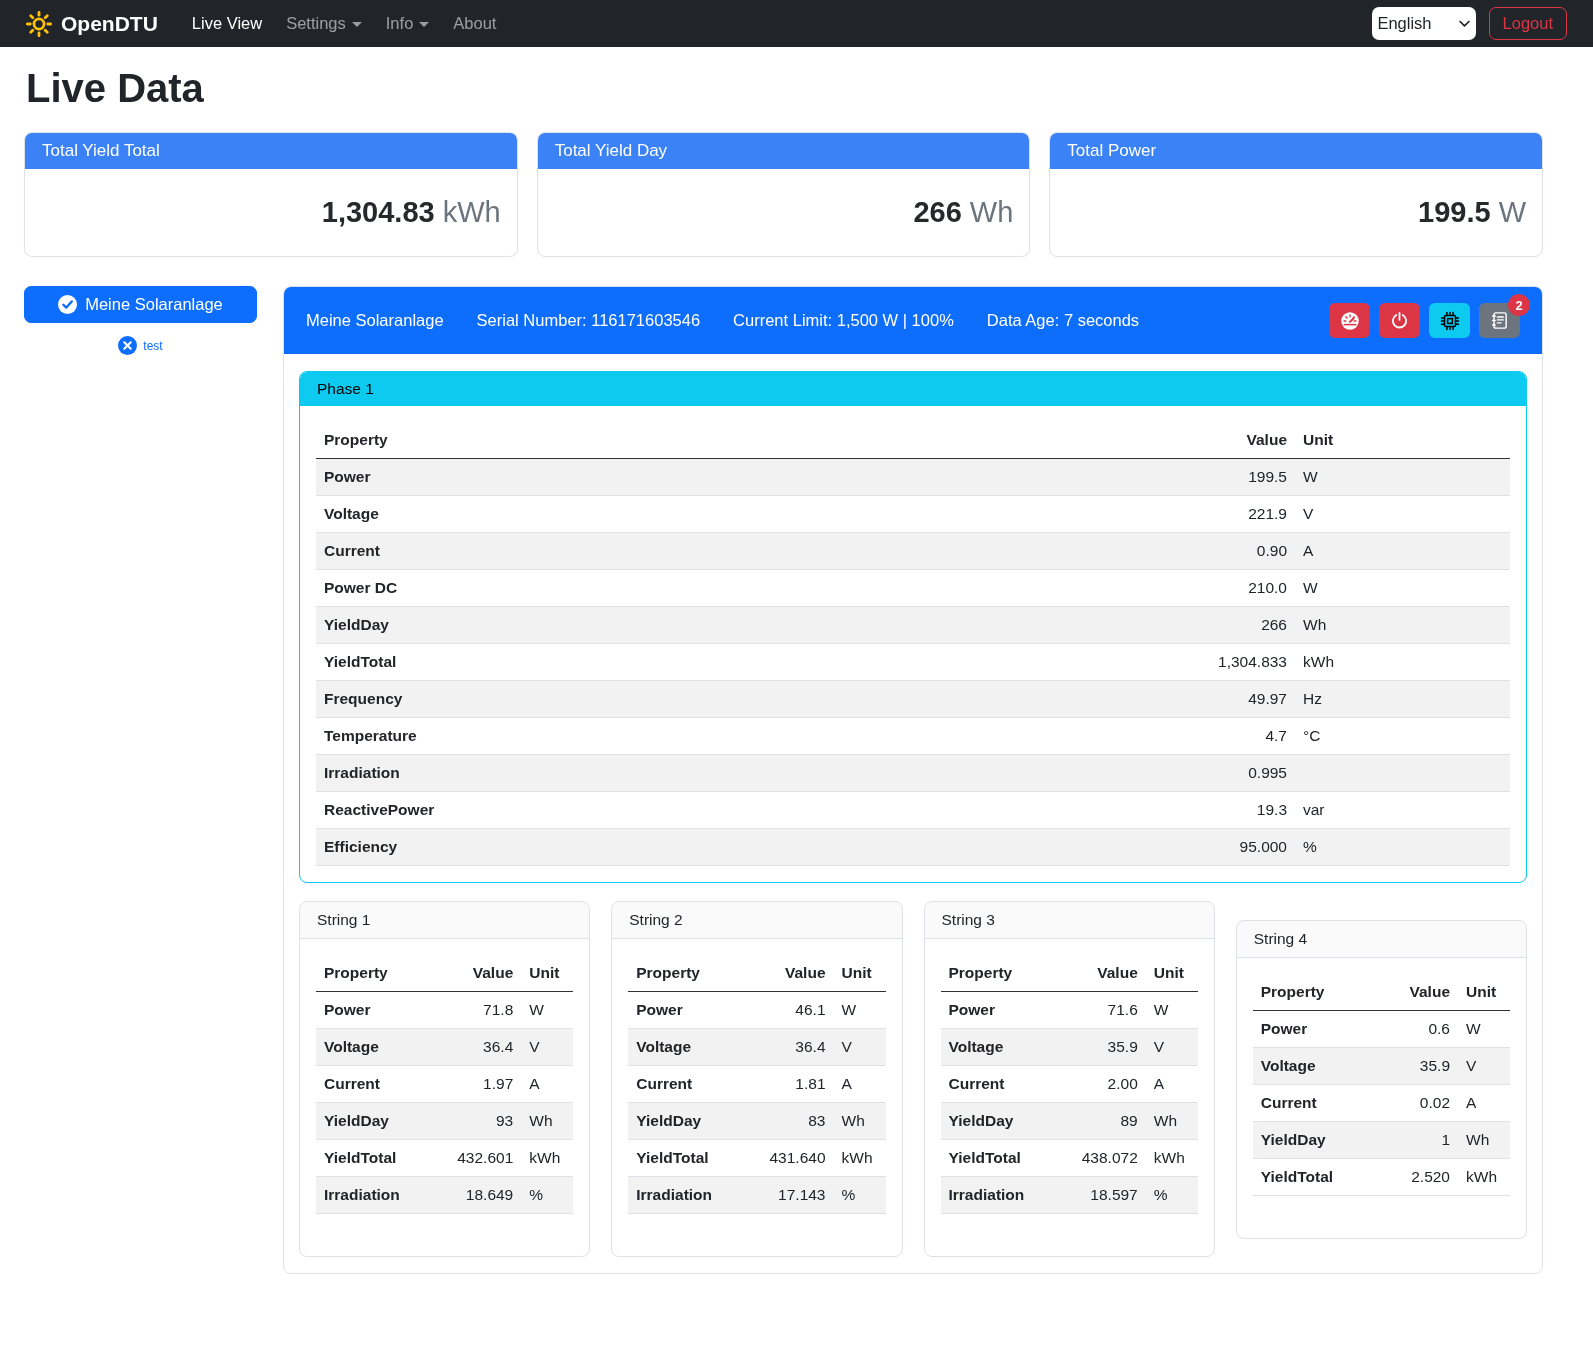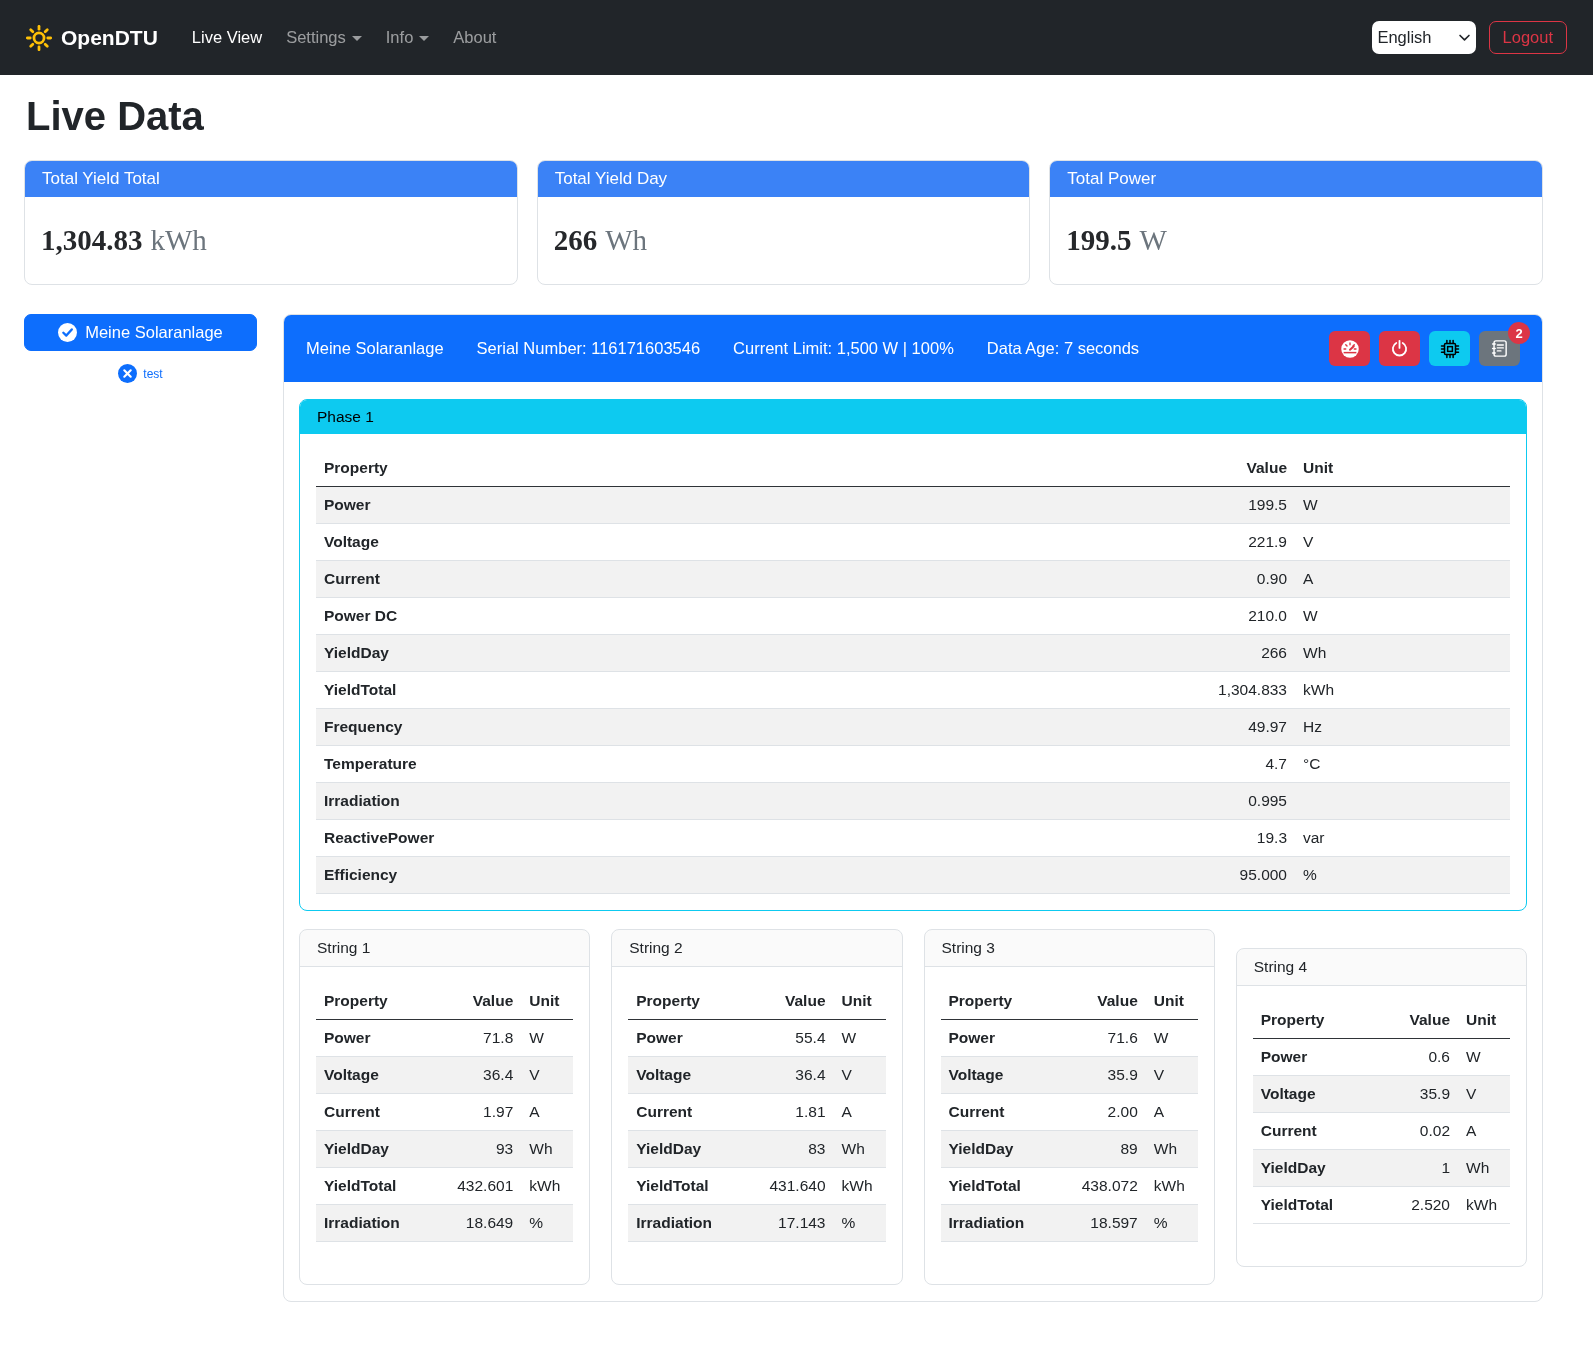--- a/index.html
+++ b/index.html
@@ -5,21 +5,21 @@
   * { box-sizing: border-box; }
   html,body { margin:0; padding:0; background:#fff; }
   body {
     width:1593px; height:1359px;
     font-family:"Liberation Sans","DejaVu Sans",sans-serif;
     color:#212529; font-size:16px; overflow:hidden;
   }
 
   
   .navbar {
-    height:75px; background:#212529; display:flex; align-items:center;
+    height:47px; background:#212529; display:flex; align-items:center;
     padding:0 26px;
   }
   .brand { display:flex; align-items:center; gap:9px; color:#fff;
     font-size:21px; font-weight:700; cursor:pointer; }
   .nav-links { display:flex; align-items:center; margin-left:22px; }
   .nav-link {
     color:rgba(255,255,255,.55); font-size:16.5px; padding:9px 12px;
     cursor:pointer; display:flex; align-items:center; gap:6px; white-space:nowrap;
   }
   .nav-link.active { color:#fff; }
@@ -40,21 +40,21 @@
   
   .container { margin-left:24px; width:1519px; }
   h1.page-title { font-size:40px; font-weight:600; margin:19px 0 21px 2px; }
 
   .summary-row { display:flex; gap:19px; }
   .summary-card { flex:1; border:1px solid #dee2e6; border-radius:8px; background:#fff; }
   .summary-card .card-header {
     background:#3b82f6; color:#fff; font-size:17px; padding:8px 17px;
     border-radius:7px 7px 0 0;
   }
-  .summary-card .card-body { text-align:left; padding:27px 16px; font-size:29px;font-family:Liberation Serif, serif; }
+  .summary-card .card-body { text-align:right; padding:27px 16px; font-size:29px; }
   .summary-card .val { font-weight:700; color:#26282b; }
   .summary-card .unit { color:#6c757d; margin-left:8px; }
 
   .main-row { display:flex; gap:26px; margin-top:29px; align-items:flex-start; }
 
   
   .sidebar { width:233px; flex:0 0 233px; }
   .inv-select-btn {
     width:100%; background:#0d6efd; border:1px solid #0d6efd; color:#fff;
     border-radius:7px; padding:8px 10px; font-size:16.5px; display:flex;
@@ -417,21 +417,21 @@
                   <thead>
                     <tr>
                       <th class="col-prop">Property</th>
                       <th class="col-val">Value</th>
                       <th class="col-unit">Unit</th>
                     </tr>
                   </thead>
                   <tbody>
                     <tr>
                       <td class="col-prop">Power</td>
-                      <td class="col-val">55.4</td>
+                      <td class="col-val">46.1</td>
                       <td class="col-unit">W</td>
                     </tr>
                     <tr>
                       <td class="col-prop">Voltage</td>
                       <td class="col-val">36.4</td>
                       <td class="col-unit">V</td>
                     </tr>
                     <tr>
                       <td class="col-prop">Current</td>
                       <td class="col-val">1.81</td>

